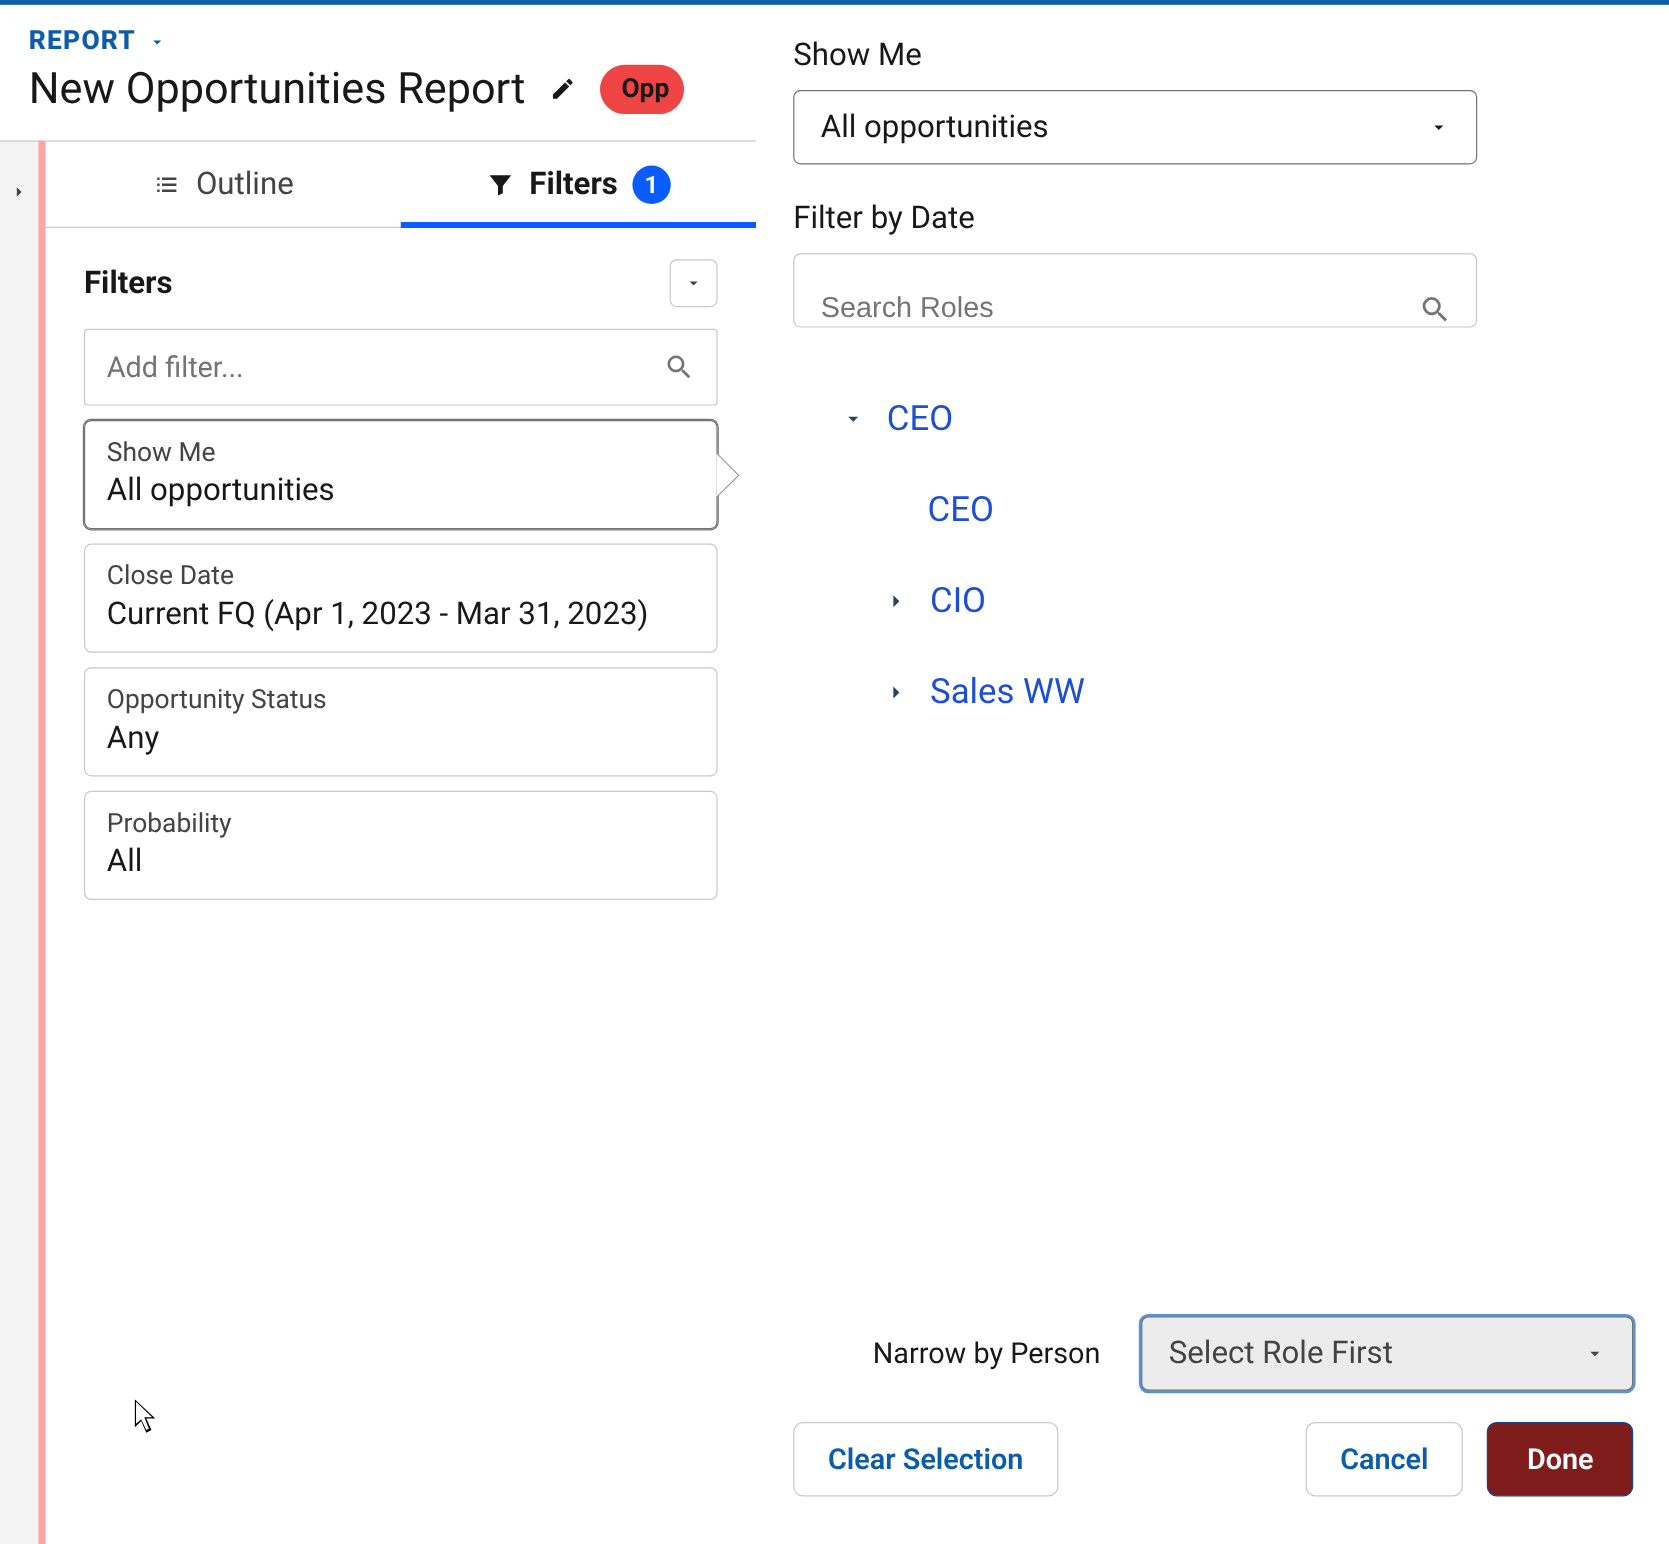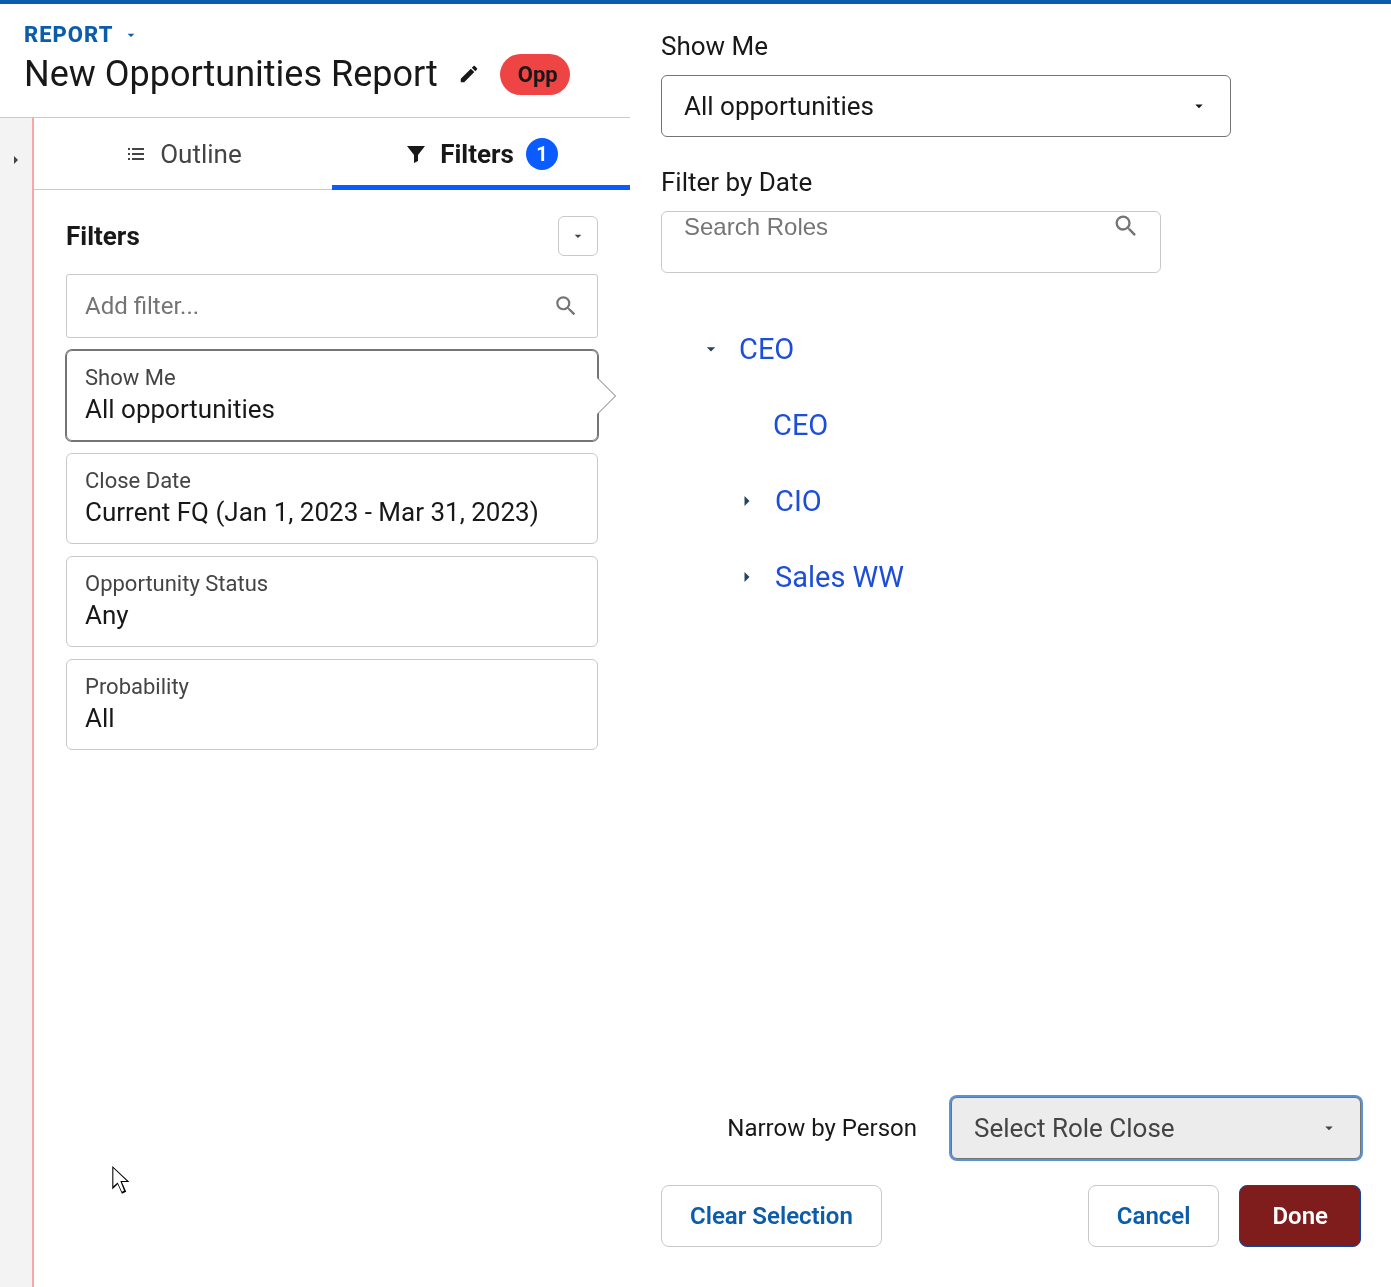--- a/index.html
+++ b/index.html
@@ -71,21 +71,21 @@
     justify-content: center;
     padding-top: 30px;
     cursor: pointer;
   }
   .collapse-strip svg { width:16px; height:24px; }
 
   .sidebar {
     width: 598px;
     min-width: 598px;
     border-top: 1px solid #c9c9c9;
-    border-left: 2px solid #fca5a5;
+    border-left: 6px solid #fca5a5;
     background: #fff;
     display: flex;
     flex-direction: column;
     position: relative;
   }
   .tabs {
     display: flex;
     height: 72px;
     border-bottom: 1px solid #c9c9c9;
   }
@@ -183,23 +183,23 @@
     font-size:26px; cursor:pointer; justify-content:space-between;
   }
   .select.disabled {
     background:#ececec; color:#444; border-color:#747474;
     box-shadow: 0 0 0 2px #5a94d6;
     width:410px;
   }
   .select svg { width:18px; height:18px; }
 
   .role-search {
-    width: 500px; max-width:100%;
+    width: 570px; max-width:100%;
     height:62px; border:1px solid #c9c9c9; border-radius:6px;
-    display:flex; align-items:flex-start; padding:0 20px; gap:10px;
+    display:flex; align-items:flex-end; padding:0 20px; gap:10px;
     margin-bottom: 8px;
   }
   .role-search input {
     flex:1; border:none; outline:none; font-size:24px; background:transparent;
   }
 
   .tree {
     flex:1; padding: 30px 30px 0 70px; font-size:29px; color:#1d4ed8;
   }
   .tree-row {
@@ -295,21 +295,21 @@
             </svg>
         </div>
 
         <div class="card selected">
           <div class="card-label">Show Me</div>
           <div class="card-value">All opportunities</div>
           <div class="notch"></div>
         </div>
         <div class="card">
           <div class="card-label">Close Date</div>
-          <div class="card-value">Current FQ (Jan 1, 2023 - Mar 31, 2023)</div>
+          <div class="card-value">Current FQ (Apr 1, 2023 - Mar 31, 2023)</div>
         </div>
         <div class="card">
           <div class="card-label">Opportunity Status</div>
           <div class="card-value">Any</div>
         </div>
         <div class="card">
           <div class="card-label">Probability</div>
           <div class="card-value">All</div>
         </div>
       </div>
@@ -357,21 +357,21 @@
         <svg viewBox="0 0 24 24">
             <path fill="#26445f" d="M9 6l6 6-6 6z"></path>
           </svg>
         <span>Sales WW</span>
       </div>
     </div>
 
     <div class="narrow-row">
       <span class="lbl">Narrow by Person</span>
       <div class="select disabled">
-        <span>Select Role Close</span>
+        <span>Select Role First</span>
         <svg viewBox="0 0 24 24">
             <path fill="#444" d="M7 10l5 5 5-5z"></path>
           </svg>
       </div>
     </div>
 
     <div class="footer">
       <div class="btn link">
         <span>Clear Selection</span>
       </div>

